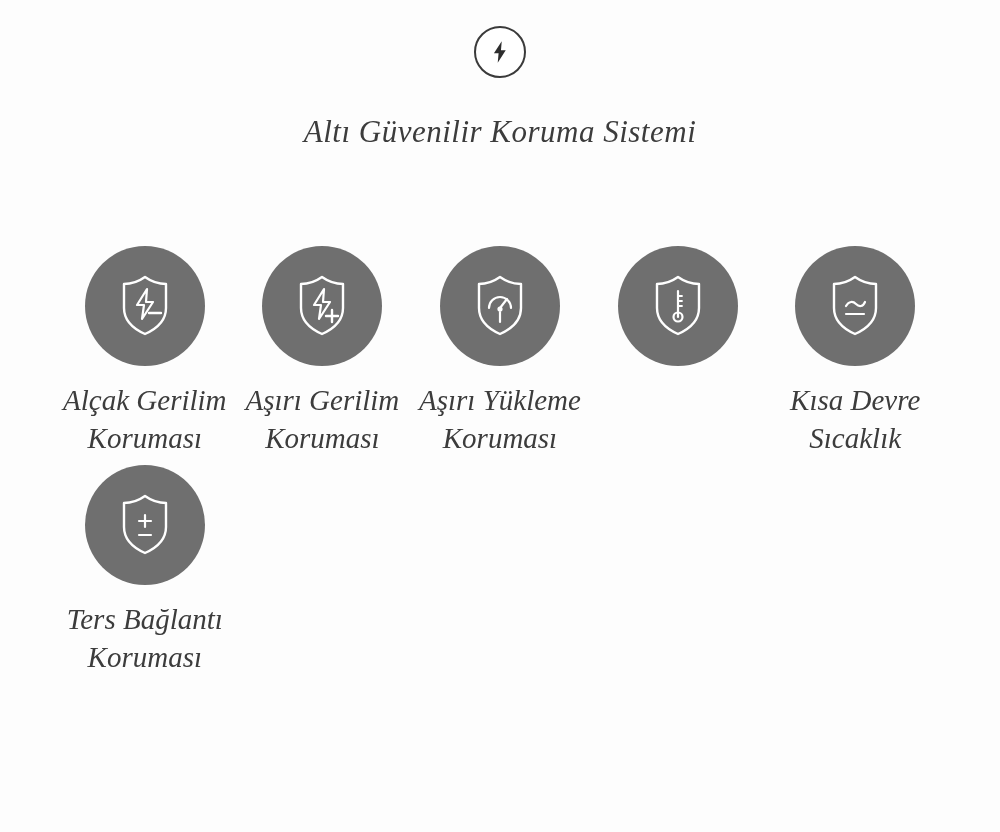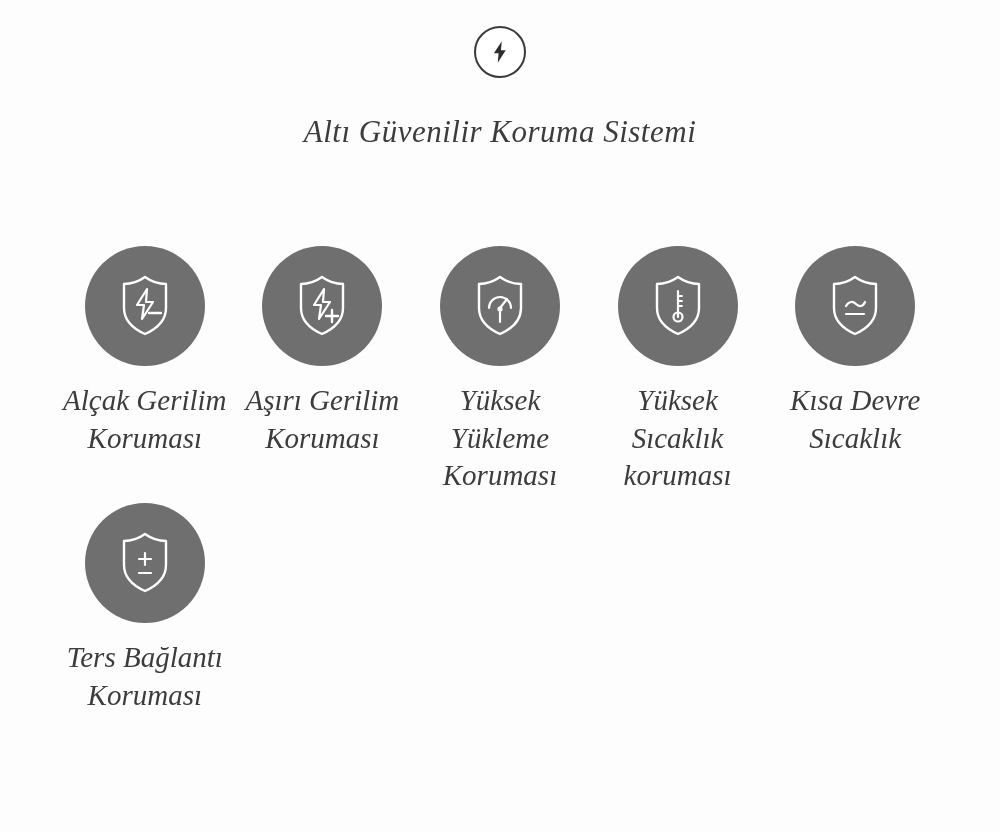--- a/index.html
+++ b/index.html
@@ -143,40 +143,38 @@
         <span>
           <svg width="64" height="68" viewBox="0 0 64 68" aria-hidden="true">
             <path d="M32 5c-7 5-14 7-21 7v24c0 14 12 22 21 26 9-4 21-12 21-26V12c-7 0-14-2-21-7z" fill="none" stroke="#ffffff" stroke-width="2.4" stroke-linejoin="round"></path>
             <path d="M21 36a11 11 0 0 1 22 0" fill="none" stroke="#ffffff" stroke-width="2.2" stroke-linecap="round"></path>
             <line x1="32" y1="36" x2="39" y2="27" stroke="#ffffff" stroke-width="2.2" stroke-linecap="round"></line>
             <circle cx="32" cy="37" r="2.6" fill="#ffffff"></circle>
             <line x1="32" y1="40" x2="32" y2="50" stroke="#ffffff" stroke-width="2.2" stroke-linecap="round"></line>
           </svg>
         </span>
       </div>
-      <div class="label">Yüksek Yükleme
+      <div class="label">Aşırı Yükleme
 Koruması</div>
     </div>
 
     <div class="cell">
       <div class="circle">
         <span>
           <svg width="64" height="68" viewBox="0 0 64 68" aria-hidden="true">
             <path d="M32 5c-7 5-14 7-21 7v24c0 14 12 22 21 26 9-4 21-12 21-26V12c-7 0-14-2-21-7z" fill="none" stroke="#ffffff" stroke-width="2.4" stroke-linejoin="round"></path>
             <path d="M32 19v22" stroke="#ffffff" stroke-width="2.2" stroke-linecap="round"></path>
             <circle cx="32" cy="45" r="4.5" fill="none" stroke="#ffffff" stroke-width="2.2"></circle>
             <line x1="32" y1="40" x2="32" y2="45" stroke="#ffffff" stroke-width="2.2" stroke-linecap="round"></line>
             <line x1="32" y1="24" x2="36" y2="24" stroke="#ffffff" stroke-width="1.8" stroke-linecap="round"></line>
             <line x1="32" y1="29" x2="36" y2="29" stroke="#ffffff" stroke-width="1.8" stroke-linecap="round"></line>
             <line x1="32" y1="34" x2="36" y2="34" stroke="#ffffff" stroke-width="1.8" stroke-linecap="round"></line>
           </svg>
         </span>
       </div>
-      <div class="label">Yüksek Sıcaklık
-koruması</div>
     </div>
 
     <div class="cell">
       <div class="circle">
         <span>
           <svg width="64" height="68" viewBox="0 0 64 68" aria-hidden="true">
             <path d="M32 5c-7 5-14 7-21 7v24c0 14 12 22 21 26 9-4 21-12 21-26V12c-7 0-14-2-21-7z" fill="none" stroke="#ffffff" stroke-width="2.4" stroke-linejoin="round"></path>
             <path d="M23 34c3-5 7-5 10-2s7 3 9-2" fill="none" stroke="#ffffff" stroke-width="2.2" stroke-linecap="round"></path>
             <line x1="23" y1="42" x2="41" y2="42" stroke="#ffffff" stroke-width="2.2" stroke-linecap="round"></line>
           </svg>

